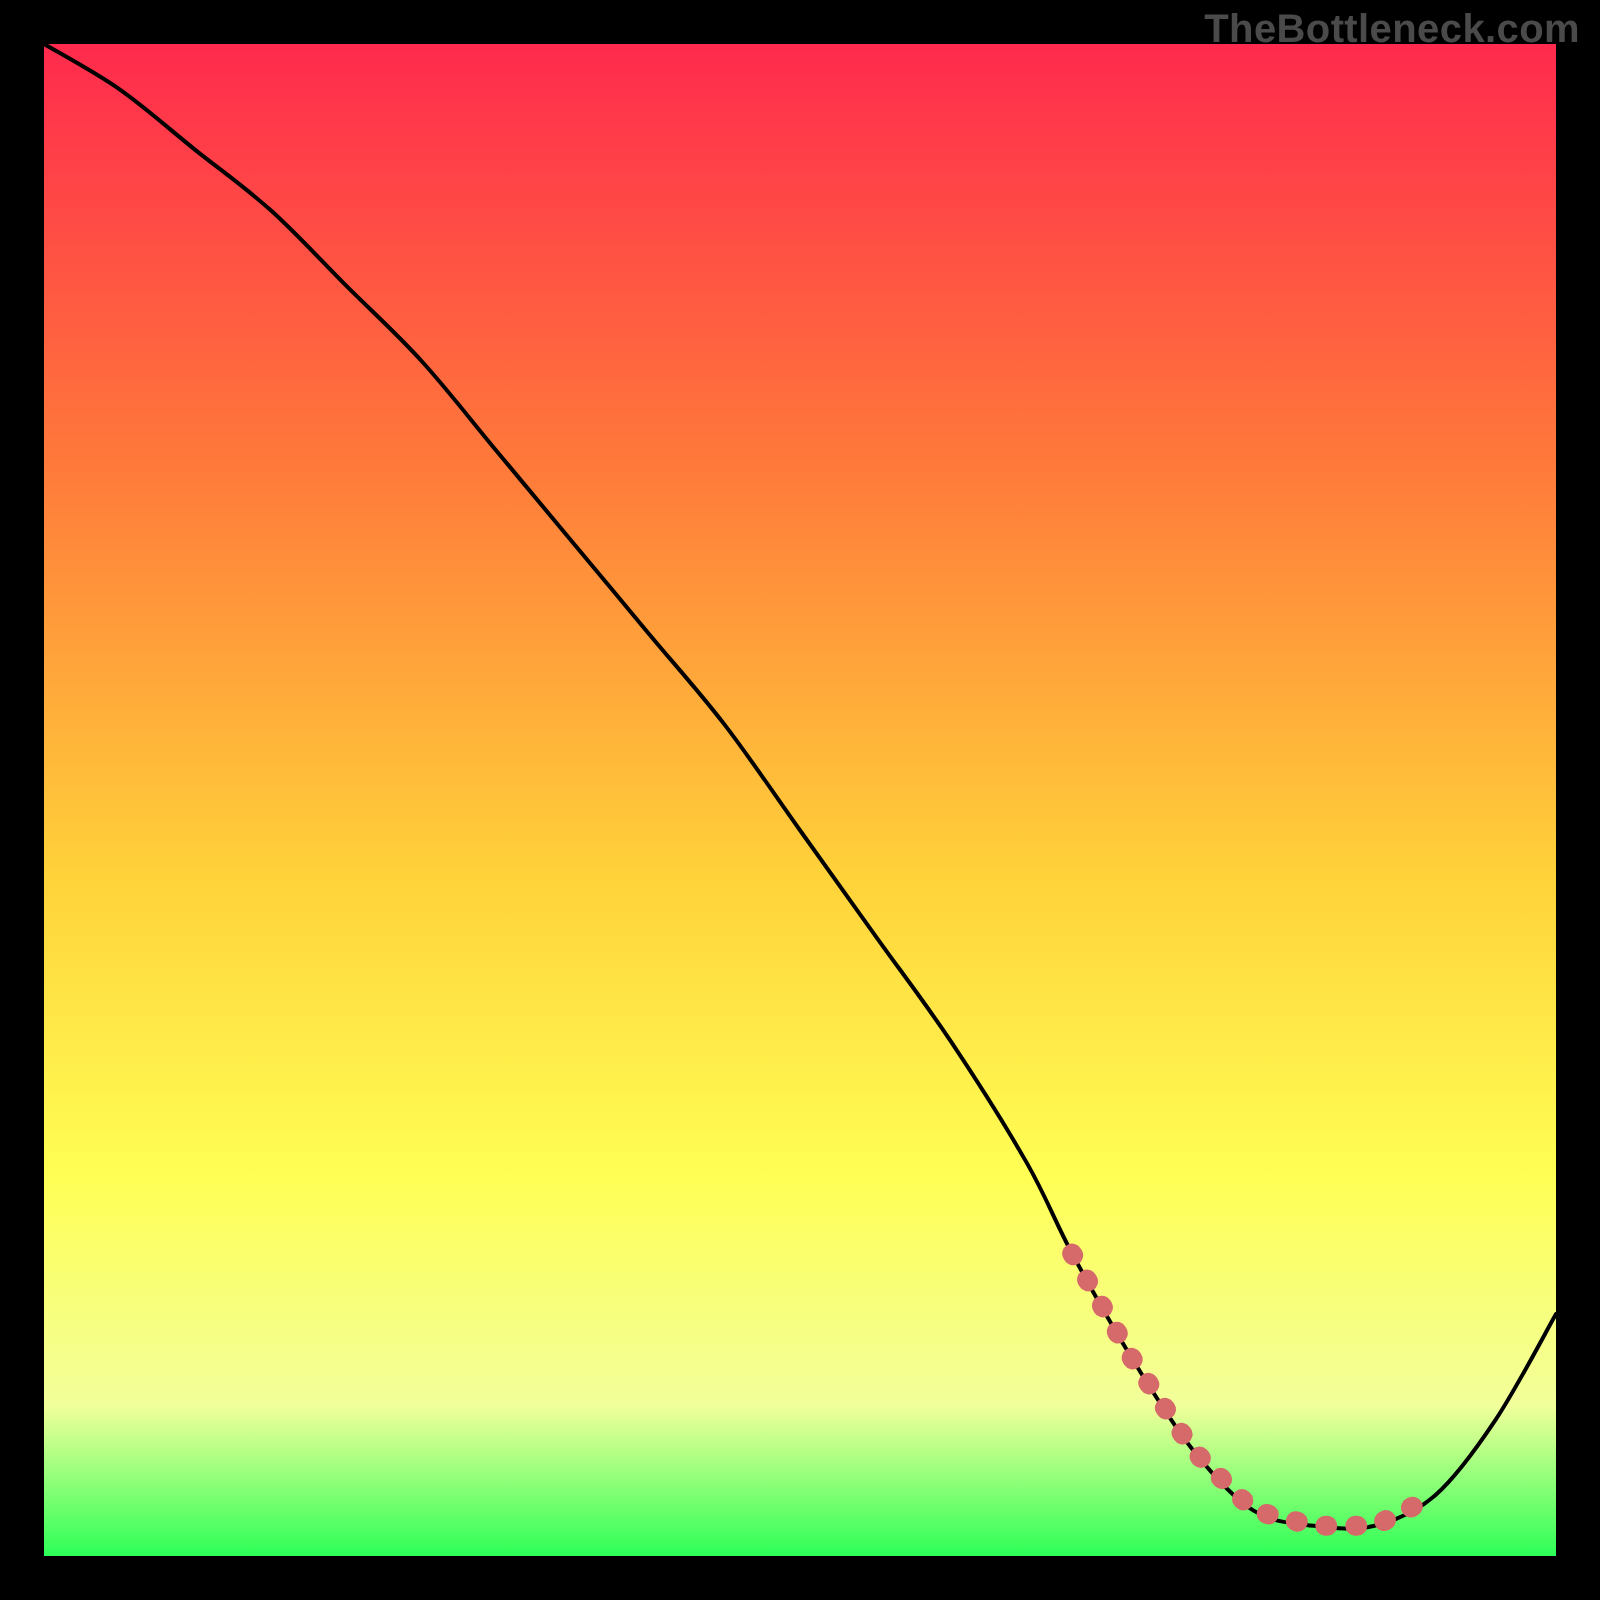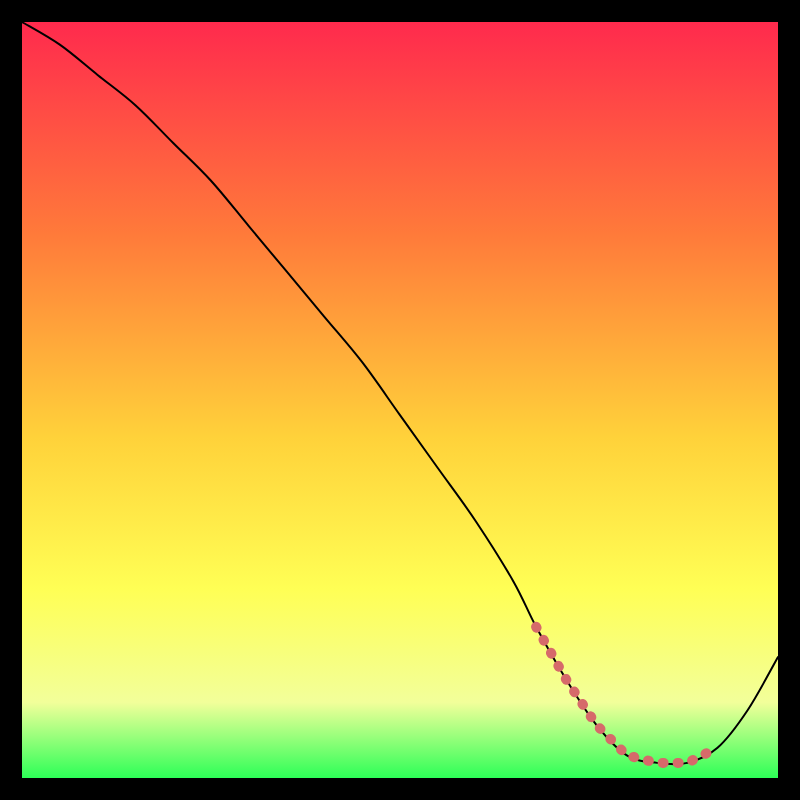--- a/index.html
+++ b/index.html
@@ -34,20 +34,21 @@
     top: 0;
     width: 800px;
     height: 800px;
     display: block;
   }
 </style>
 </head>
 <body>
 
 <div class="stage">
+  <div class="watermark">TheBottleneck.com</div>
 
   <svg class="plot" viewBox="0 0 800 800">
     <defs>
       <linearGradient id="bg-grad" x1="0" y1="0" x2="0" y2="1">
         <stop id="g0" offset="0%" stop-color="#ff2a4d"></stop>
         <stop id="g1" offset="28%" stop-color="#ff7a3a"></stop>
         <stop id="g2" offset="55%" stop-color="#ffd23a"></stop>
         <stop id="g3" offset="75%" stop-color="#ffff55"></stop>
         <stop id="g4" offset="90%" stop-color="#f2ff9a"></stop>
         <stop id="g5" offset="100%" stop-color="#2dff57"></stop>

